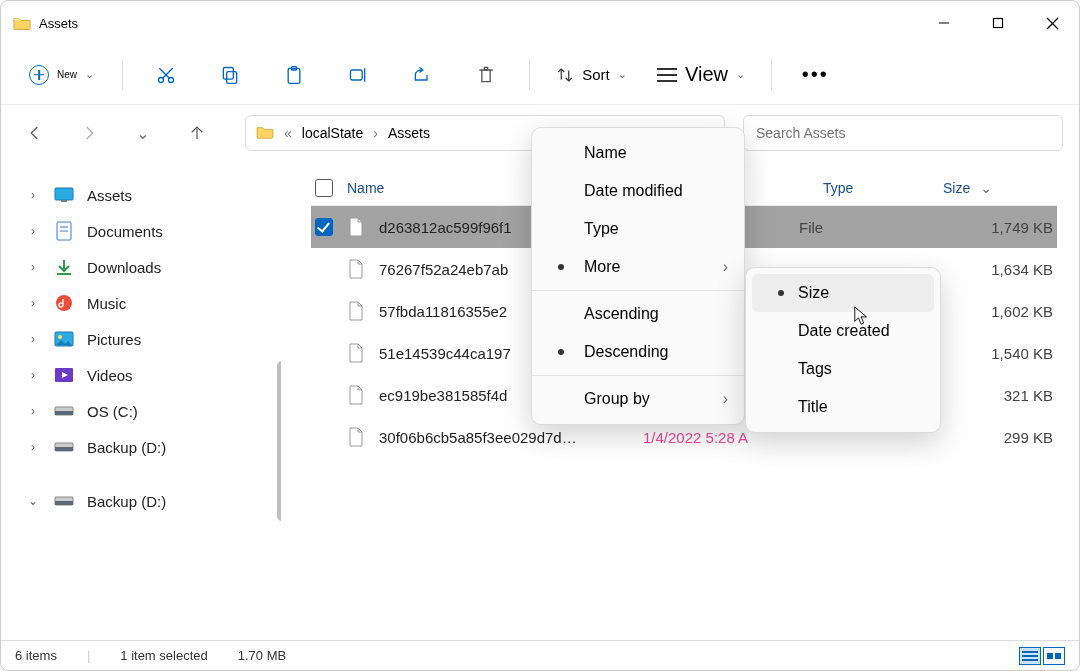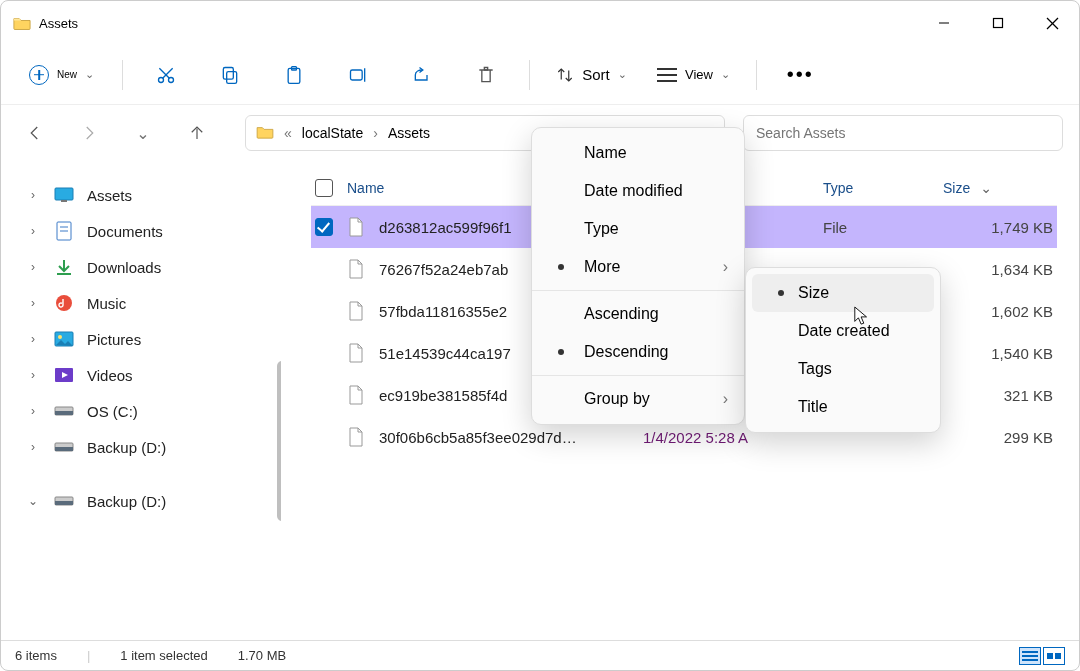--- a/index.html
+++ b/index.html
@@ -34,24 +34,24 @@
 .filelist { flex:1; position:relative; padding: 10px 22px 0 30px;}
 .col-head { display:flex; align-items:center; padding: 8px 4px; border-bottom:1px solid #eee; color:#1a4e8a; font-size:14px;}
 .col-head .name-col{ flex:1; display:flex; align-items:center; gap:14px;}
 .col-head .type-col{ width:120px;}
 .col-head .size-col{ width:110px; display:flex; align-items:center; gap:10px;}
 .chk { width:18px;height:18px;border:1.5px solid #555; border-radius:3px; display:inline-block; position:relative;}
 .chk.on{background:#0067c0;border-color:#0067c0;}
 .chk.on::after{content:"";position:absolute;left:4px;top:1px;width:5px;height:10px;border:solid #fff;border-width:0 2px 2px 0;transform:rotate(40deg);}
 .row { display:flex; align-items:center; padding:10px 4px; font-size:15px; color:#222;}
 .row .name-col{ flex:1; display:flex; align-items:center; gap:14px; overflow:hidden; white-space:nowrap;}
-.row .date-col{width:180px;color:#701a75;}
+.row .date-col{width:180px;color:#ec4899;}
 .row .type-col{width:120px;color:#444;}
 .row .size-col{width:110px;text-align:right;color:#444;}
-.row.sel{ background:#c4b5fd;}
+.row.sel{ background:#a3a3a3;gap:24px;}
 .file-ico{width:18px;height:22px;display:flex;align-items:center;justify-content:center;}
 
 .status { position:absolute; left:0; right:0; bottom:0; height:30px; border-top:1px solid #ddd; display:flex; align-items:center; padding:0 14px; font-size:13px; color:#333; gap:30px;}
 .status .spacer{flex:1;}
 .view-toggle{display:flex;gap:2px;}
 .vt{width:22px;height:18px;border:1px solid #0067c0;display:flex;flex-direction:column;justify-content:space-around;padding:2px;}
 .vt.active{background:#cfe4fb;}
 .vt div{height:2px;background:#0067c0;}
 
 .menu { position:absolute; background:#fafafa; border:1px solid #ddd; border-radius:10px; box-shadow:0 10px 30px rgba(0,0,0,.18); padding:6px 0; font-size:16px;}
@@ -150,21 +150,21 @@
       </svg>
     <span style="font-size:15px;">Sort</span>
     <span class="chev">⌄</span>
   </div>
   <div class="view-grp">
     <svg width="20" height="16" viewBox="0 0 20 16">
         <line x1="0" y1="2" x2="20" y2="2" stroke="#333" stroke-width="2"></line>
         <line x1="0" y1="8" x2="20" y2="8" stroke="#333" stroke-width="2"></line>
         <line x1="0" y1="14" x2="20" y2="14" stroke="#333" stroke-width="2"></line>
       </svg>
-    <span style="font-size:13px;">View</span>
+    <span style="font-size:20px;">View</span>
     <span class="chev">⌄</span>
   </div>
   <span class="sep"></span>
   <div class="tb-ico" style="font-size:20px;letter-spacing:2px;">•••</div>
 </div>
 
 <div class="nav-row">
   <div class="nav-arrow">
       <svg width="18" height="18" viewBox="0 0 24 24" fill="none" stroke="#555" stroke-width="1.6">
         <path d="M15 4l-8 8 8 8"></path>

